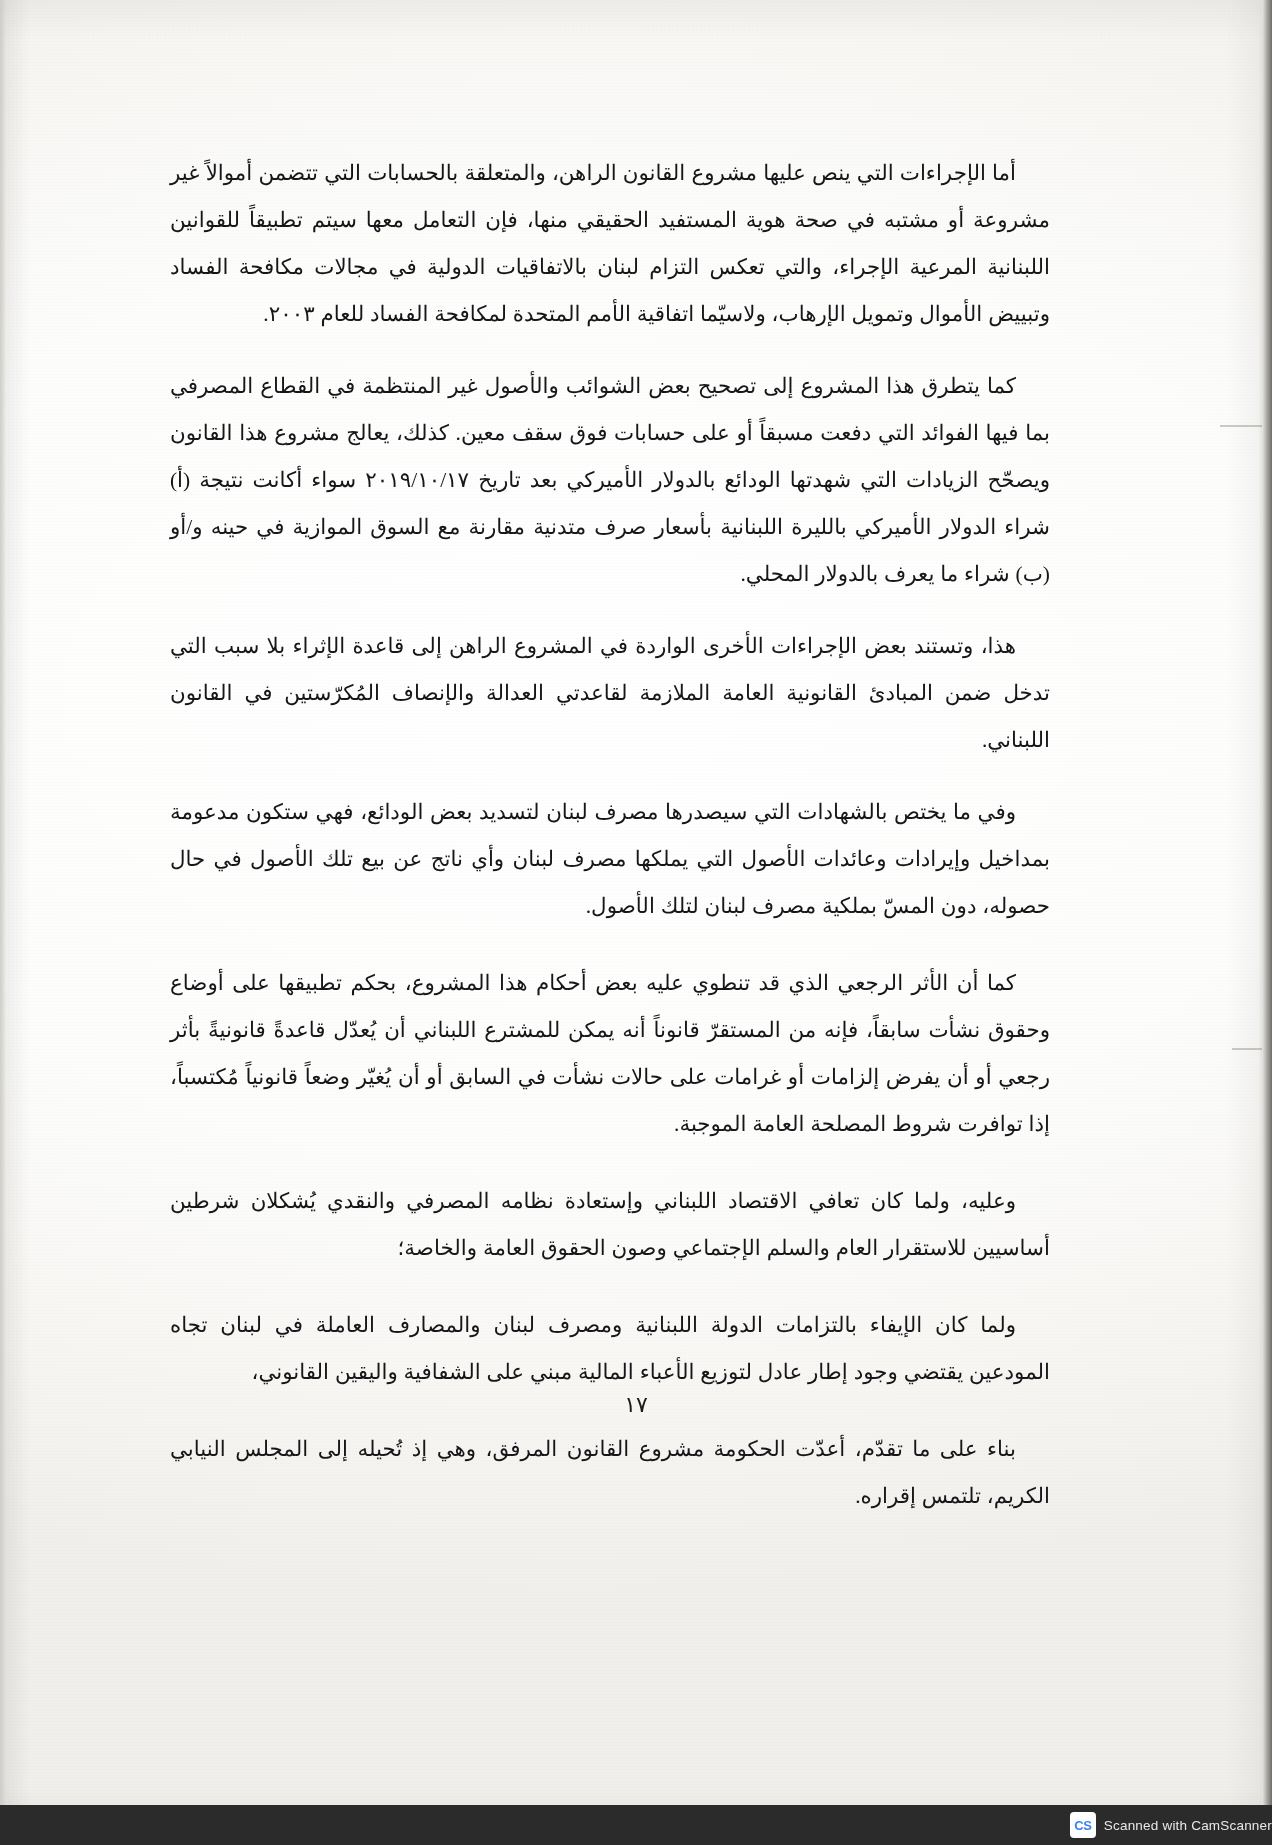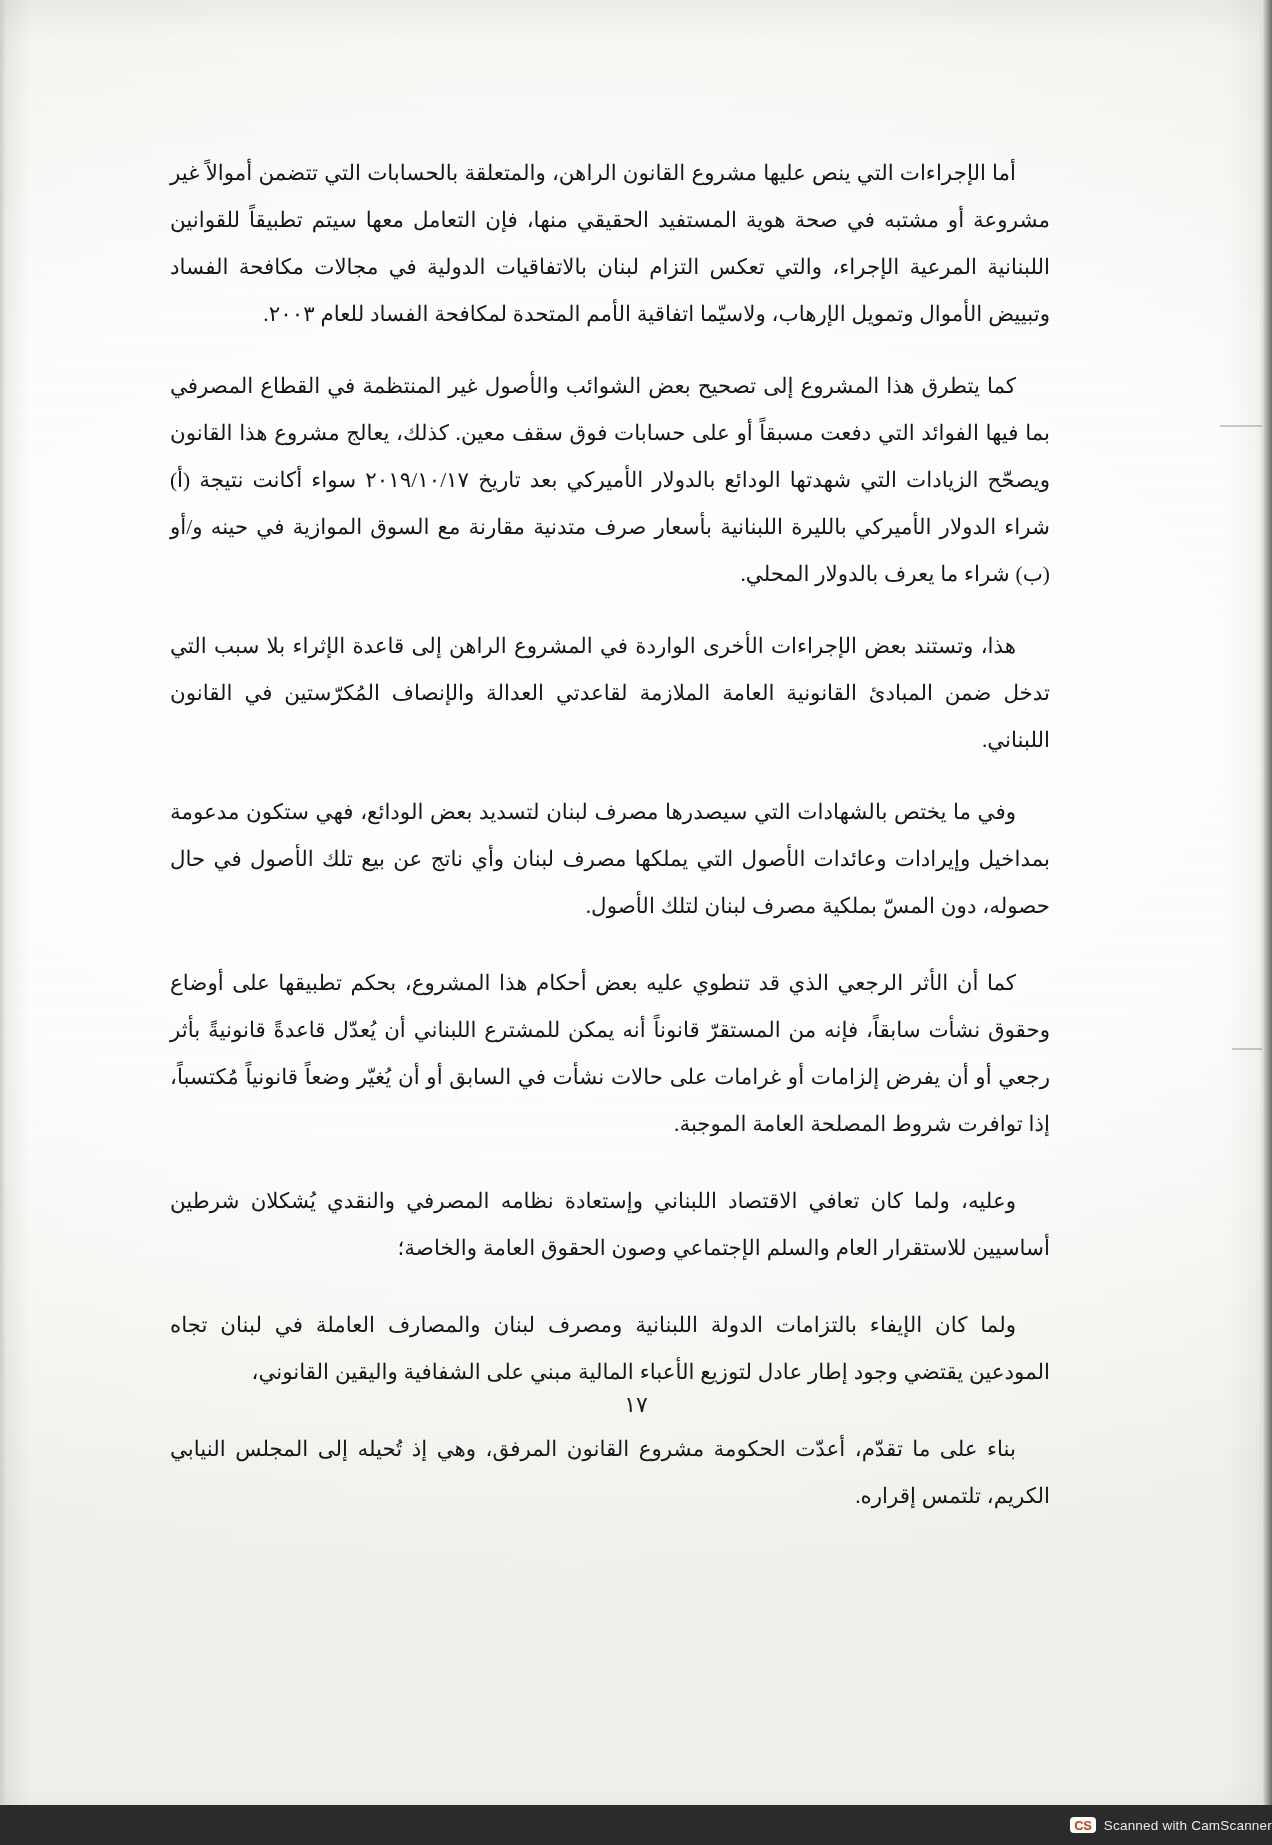--- a/index.html
+++ b/index.html
@@ -108,26 +108,26 @@
     bottom: 0;
     width: 100%;
     height: 40px;
     background: #2b2b2b;
     display: flex;
     align-items: center;
     z-index: 9;
   }
   #cs-logo {
     width: 26px;
-    height: 16px;
+    height: 26px;
     margin-left: 0;
     margin-right: 8px;
     border-radius: 4px;
     background: #ffffff;
-    color: #c2410c;
+    color: #3b82f6;
     font-family: "Liberation Sans", sans-serif;
     font-size: 13px;
     font-weight: bold;
     display: flex;
     align-items: center;
     justify-content: center;
     letter-spacing: -0.5px;
     flex: 0 0 auto;
   }
   #cs-text {

